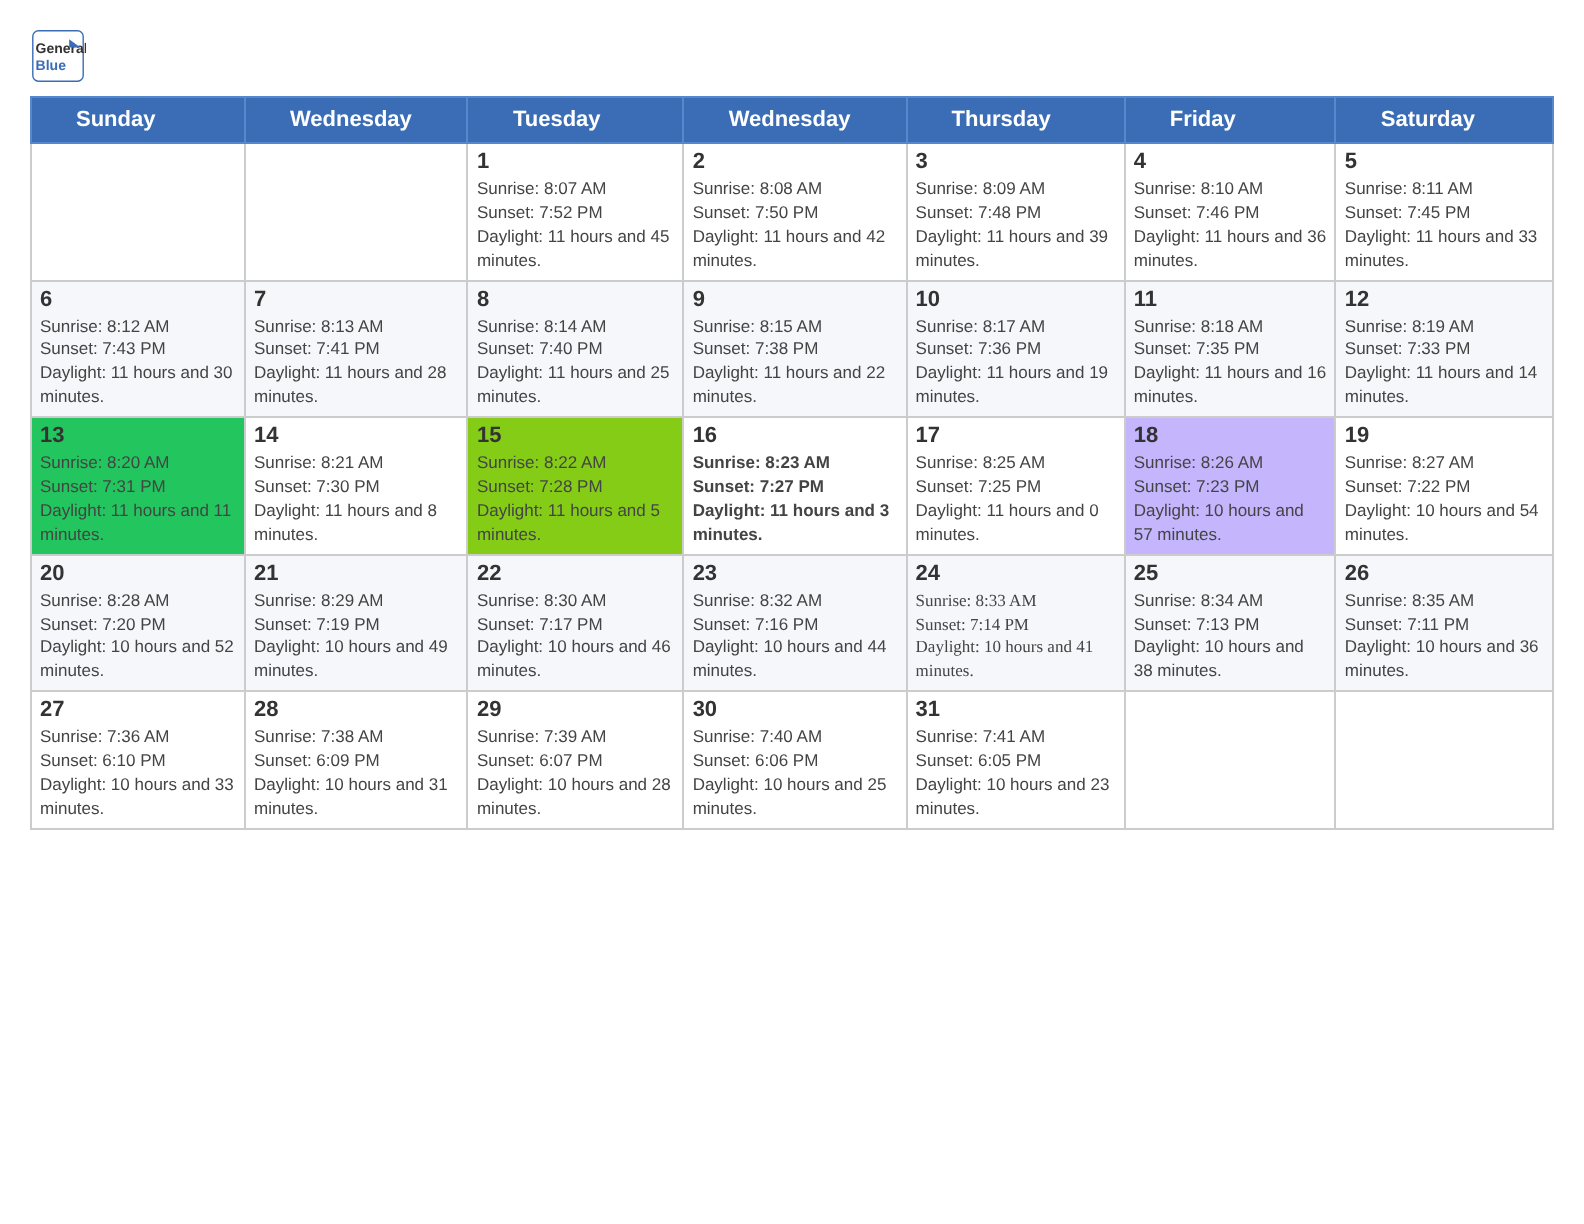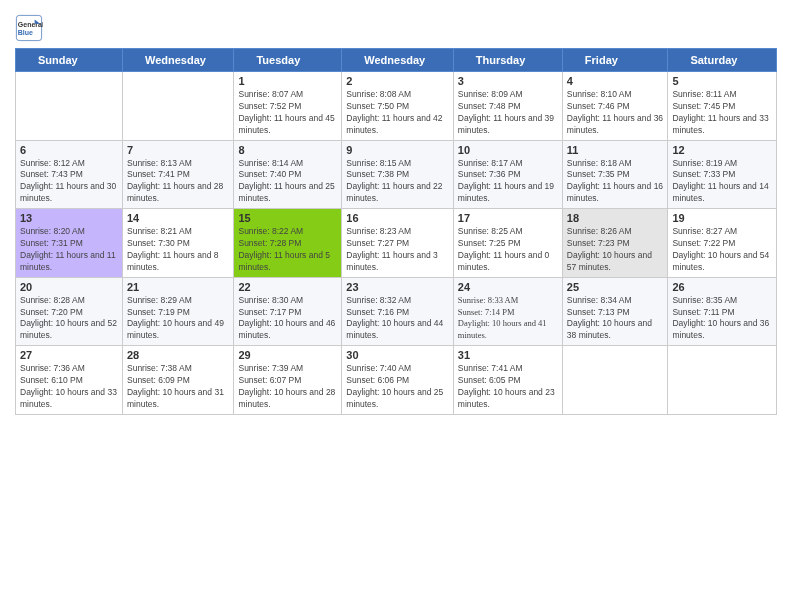--- a/index.html
+++ b/index.html
@@ -207,51 +207,51 @@
 Daylight: 11 hours and 16 minutes.</div>
           </td>
           <td style="background: rgb(245, 247, 250);">
             <span class="day-number">12</span>
             <div class="day-info" style="white-space: pre-line;">Sunrise: 8:19 AM
 Sunset: 7:33 PM
 Daylight: 11 hours and 14 minutes.</div>
           </td>
         </tr>
         <tr>
-          <td style="background: #c4b5fd;">
+          <td style="background: #22c55e;">
             <span class="day-number">13</span>
             <div class="day-info" style="white-space: pre-line;">Sunrise: 8:20 AM
 Sunset: 7:31 PM
 Daylight: 11 hours and 11 minutes.</div>
           </td>
           <td style="background: rgb(255, 255, 255);">
             <span class="day-number">14</span>
             <div class="day-info" style="white-space: pre-line;">Sunrise: 8:21 AM
 Sunset: 7:30 PM
 Daylight: 11 hours and 8 minutes.</div>
           </td>
           <td style="background: #84cc16;">
             <span class="day-number">15</span>
             <div class="day-info" style="white-space: pre-line;">Sunrise: 8:22 AM
 Sunset: 7:28 PM
 Daylight: 11 hours and 5 minutes.</div>
           </td>
           <td style="background: rgb(255, 255, 255);">
             <span class="day-number">16</span>
-            <div class="day-info" style="white-space: pre-line;">Sunrise: 8:23 AM
+            <div class="day-info" style="white-space: pre-line; font-weight: bold;">Sunrise: 8:23 AM
 Sunset: 7:27 PM
 Daylight: 11 hours and 3 minutes.</div>
           </td>
           <td style="background: rgb(255, 255, 255);">
             <span class="day-number">17</span>
             <div class="day-info" style="white-space: pre-line;">Sunrise: 8:25 AM
 Sunset: 7:25 PM
 Daylight: 11 hours and 0 minutes.</div>
           </td>
-          <td style="background: #e5e5e5; margin-left: 24px;">
+          <td style="background: #c4b5fd; margin-left: 24px;">
             <span class="day-number">18</span>
             <div class="day-info" style="white-space: pre-line;">Sunrise: 8:26 AM
 Sunset: 7:23 PM
 Daylight: 10 hours and 57 minutes.</div>
           </td>
           <td style="background: rgb(255, 255, 255);">
             <span class="day-number">19</span>
             <div class="day-info" style="white-space: pre-line;">Sunrise: 8:27 AM
 Sunset: 7:22 PM
 Daylight: 10 hours and 54 minutes.</div>

